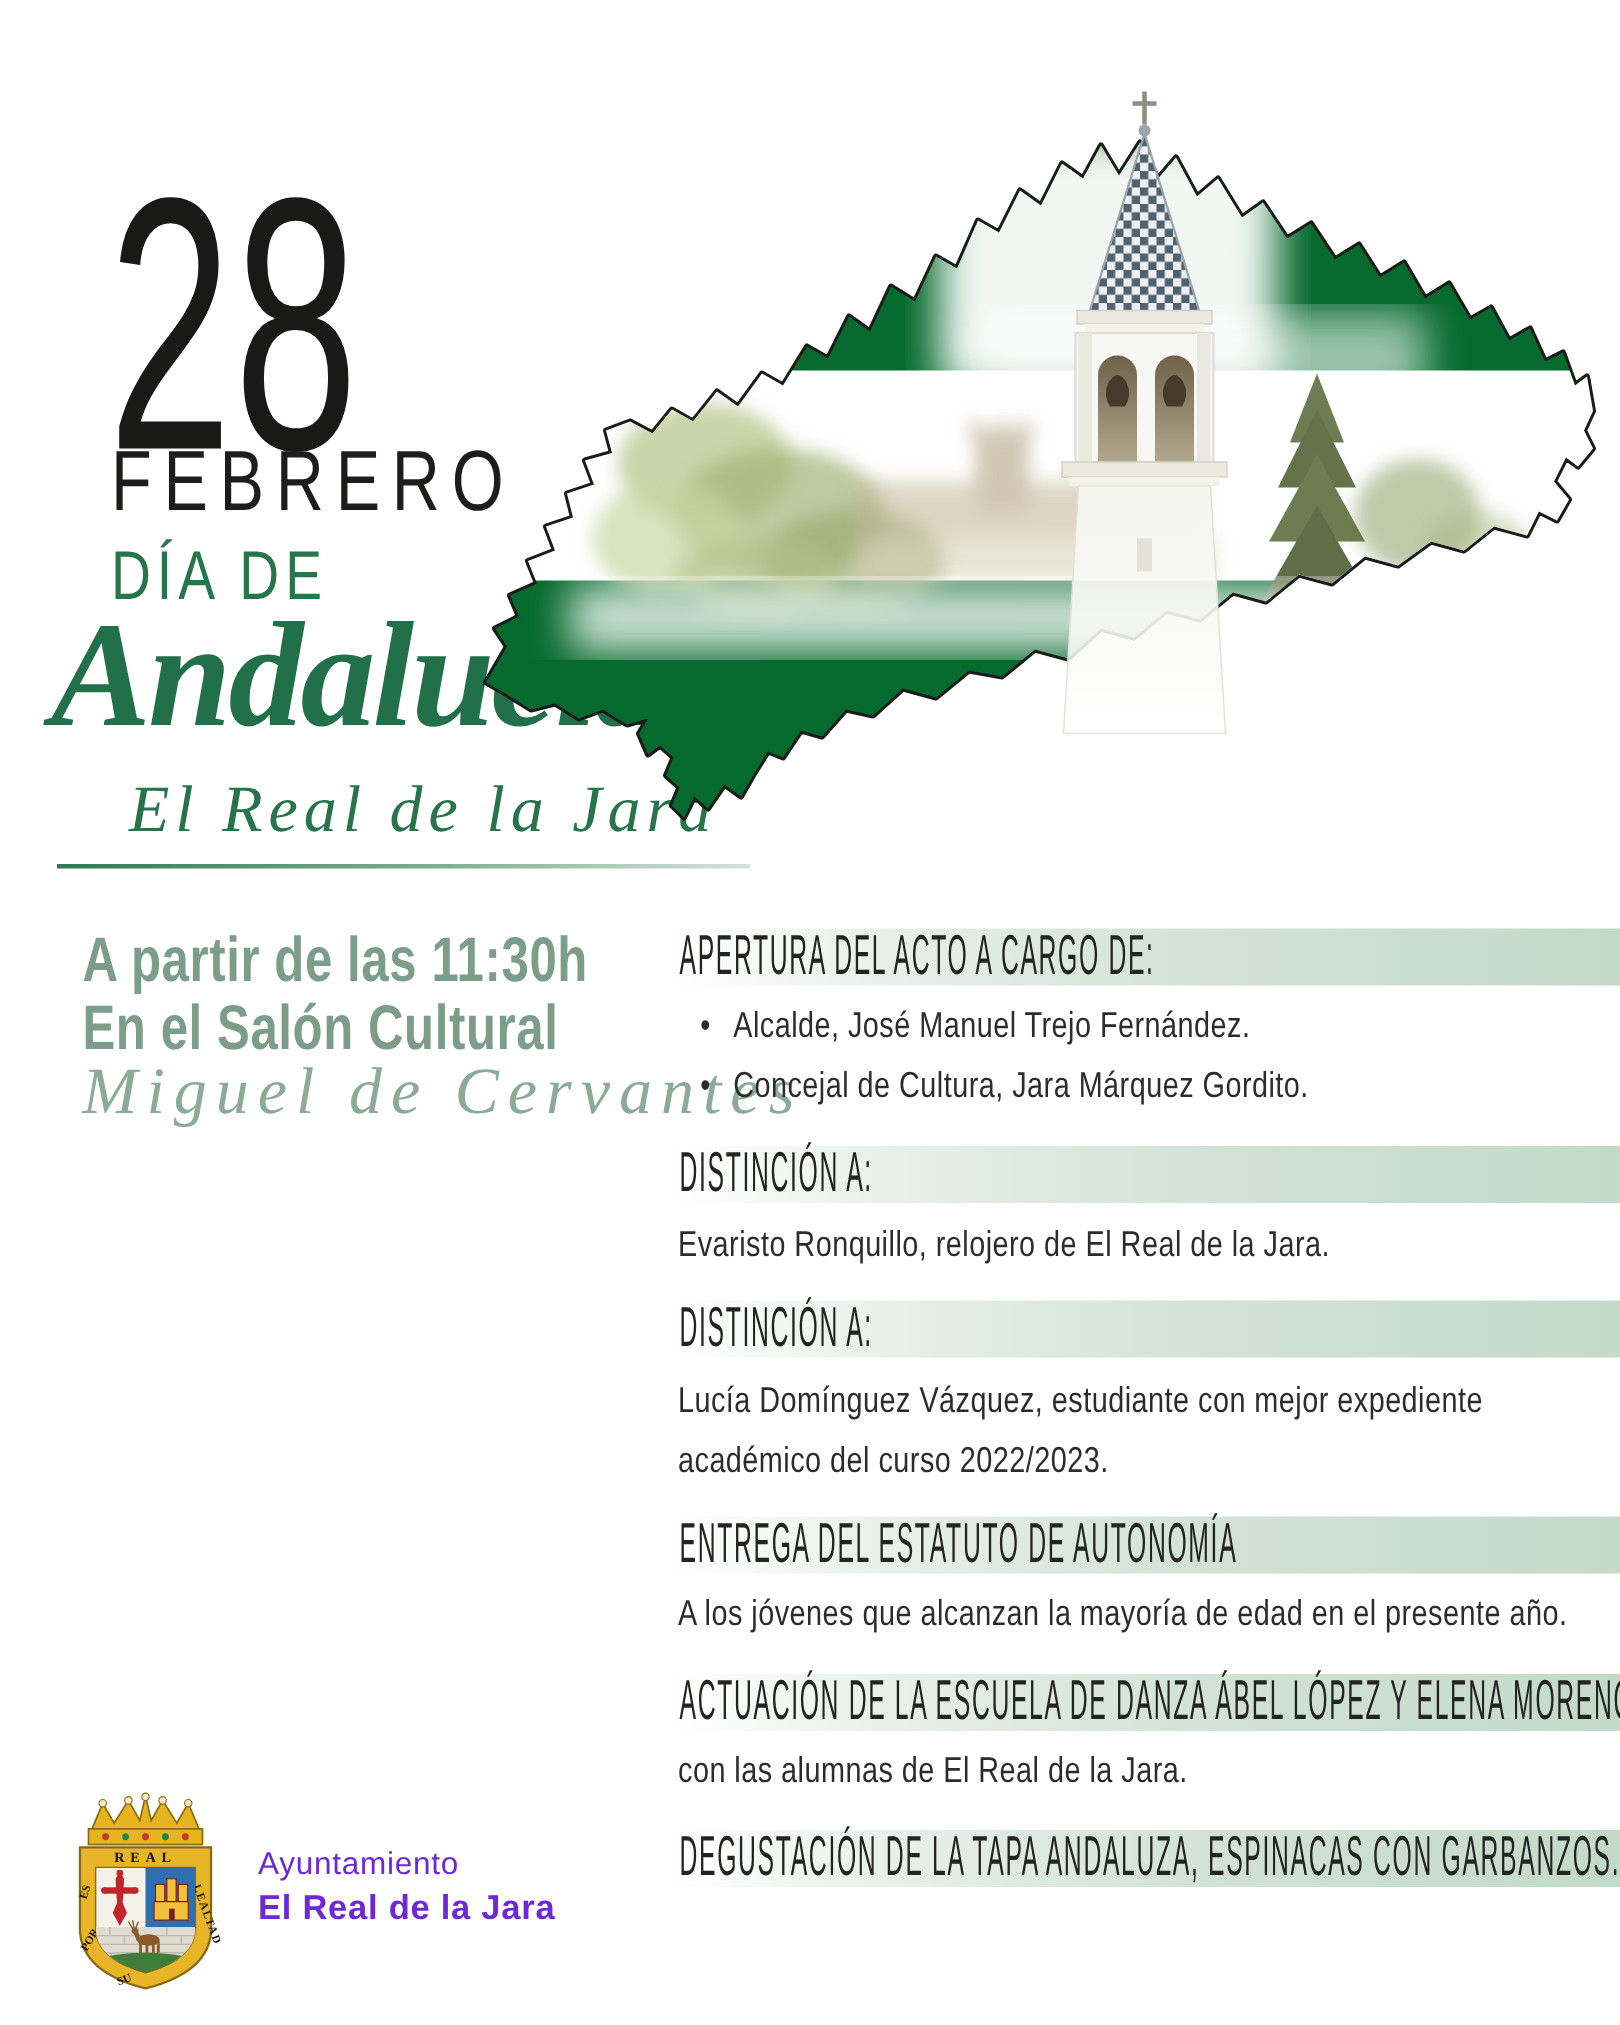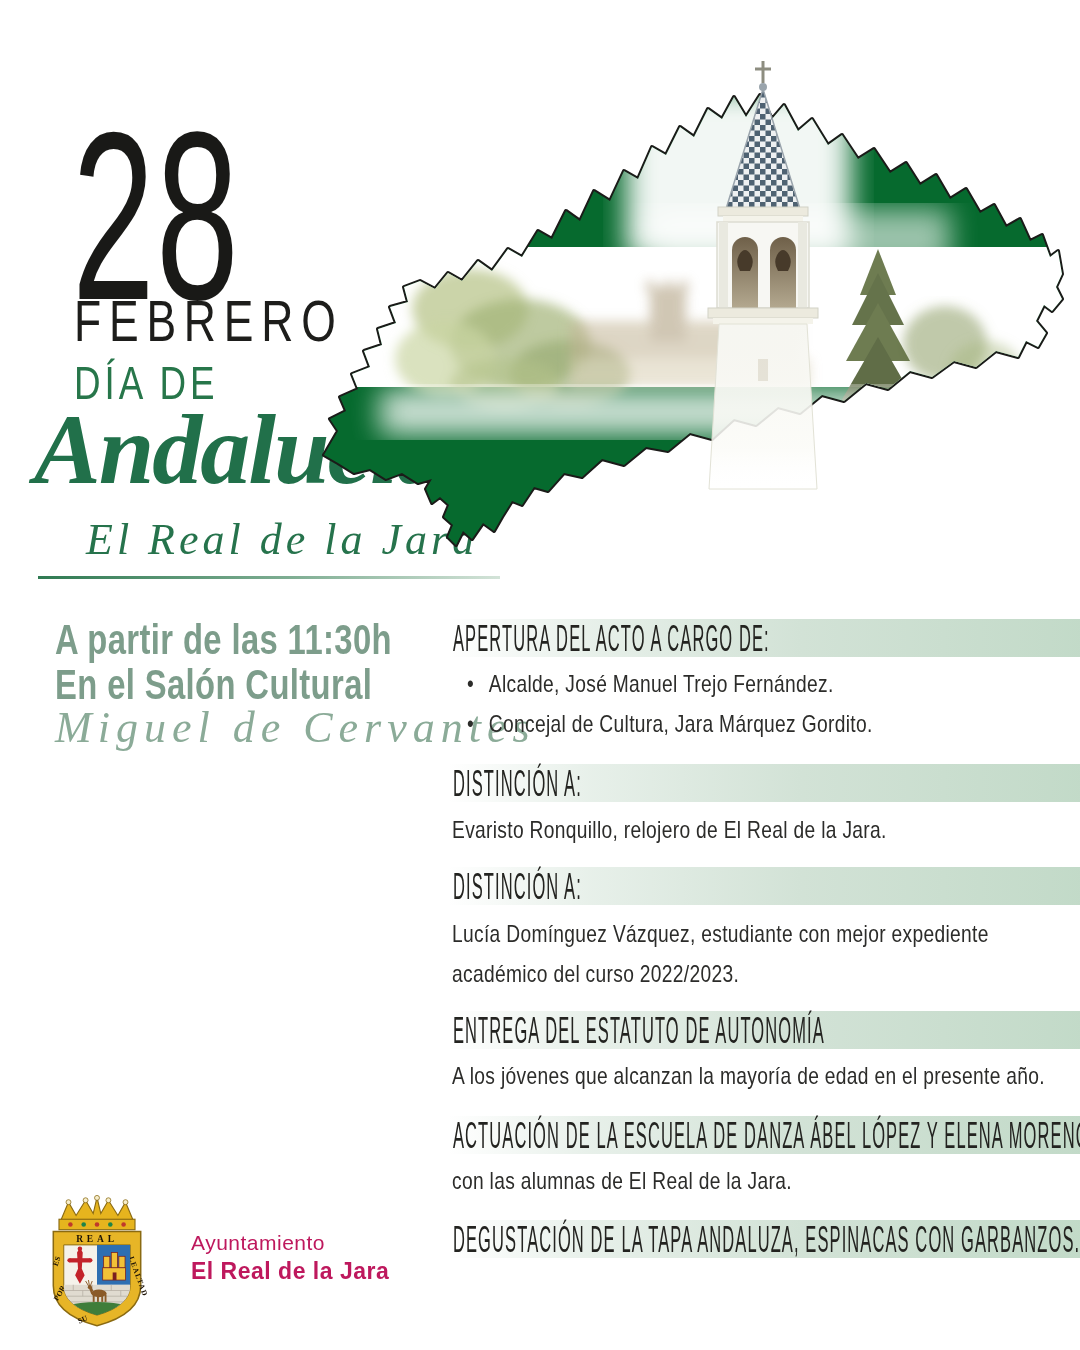--- a/index.html
+++ b/index.html
@@ -36,21 +36,21 @@
                    rgba(199,219,204,0.8) 55%,#c2dac8 100%);}
   .s-head{font-size:30px;font-weight:400;color:#232320;letter-spacing:2px;white-space:nowrap;
           transform:scale(0.55,1.25);transform-origin:0 50%;}
   .s-body{left:452px;width:760px;font-size:24px;color:#2c2c2a;letter-spacing:0.4px;
           line-height:40px;transform:scale(0.8,1);transform-origin:0 0;}
   .b-row{display:flex;}
   .b-dot{width:46px;text-align:center;flex:0 0 46px;}
 
   
   .crest{left:40px;top:1194px;width:114px;height:136px;}
-  .f-text{left:172px;top:1228px;font-size:21px;color:#be185d;letter-spacing:0.5px;line-height:29px;margin-left:19px;}
+  .f-text{left:172px;top:1228px;font-size:21px;color:#6d28d9;letter-spacing:0.5px;line-height:29px;}
   .f-town{font-size:23px;font-weight:bold;}
 
   
   .map{left:320px;top:58px;width:748px;height:502px;}
 </style>
 </head>
 <body>
 
 <div class="poster">
 

